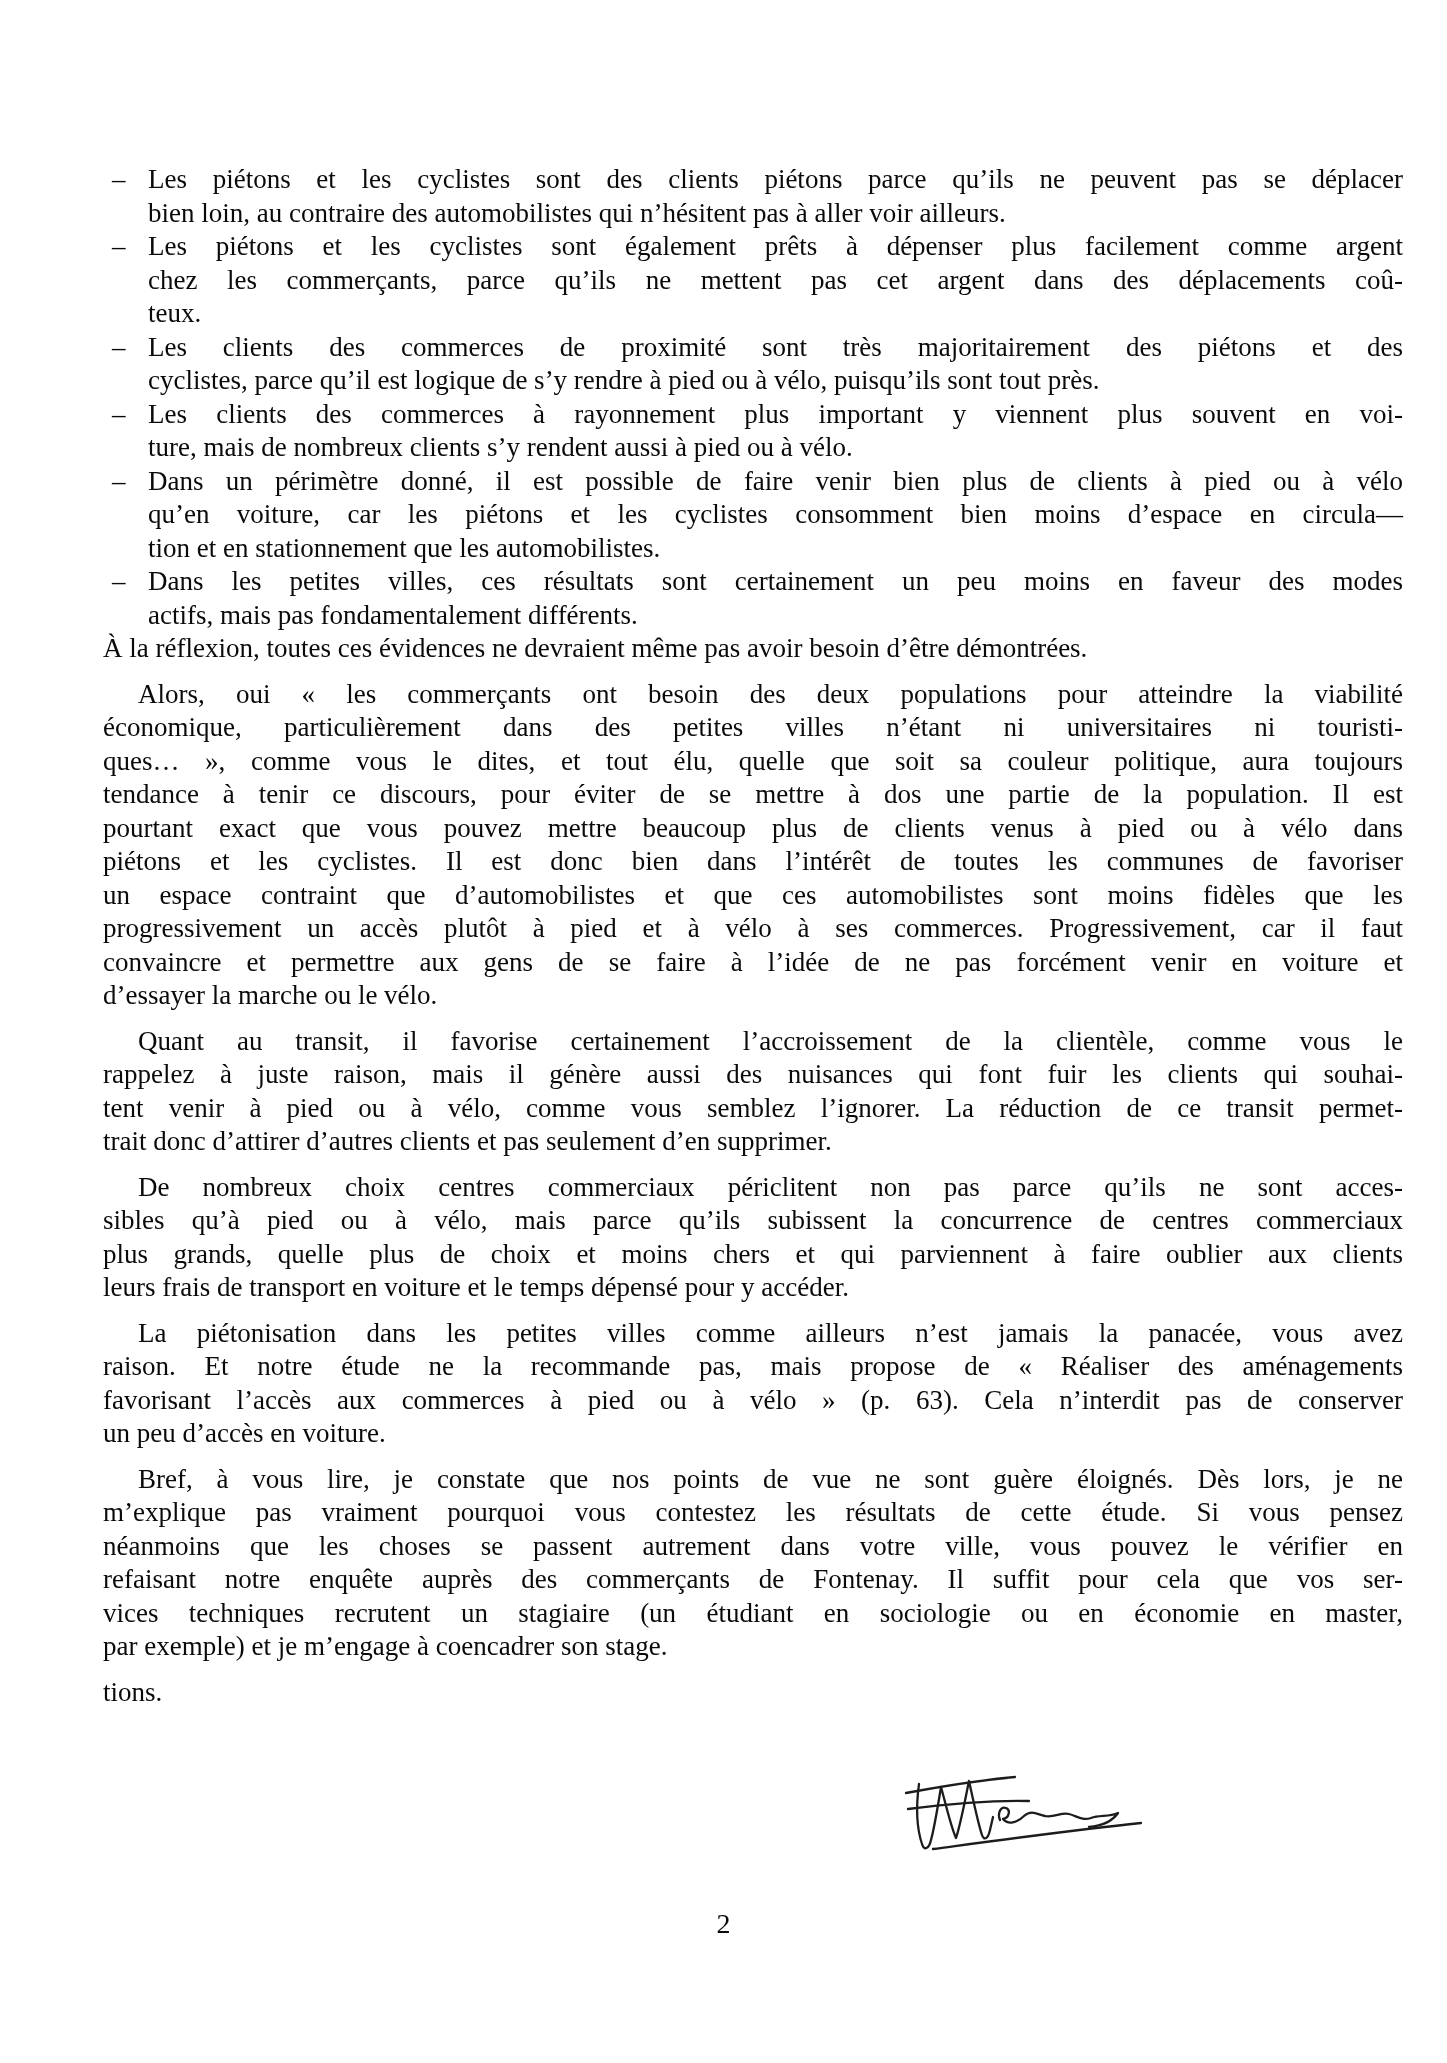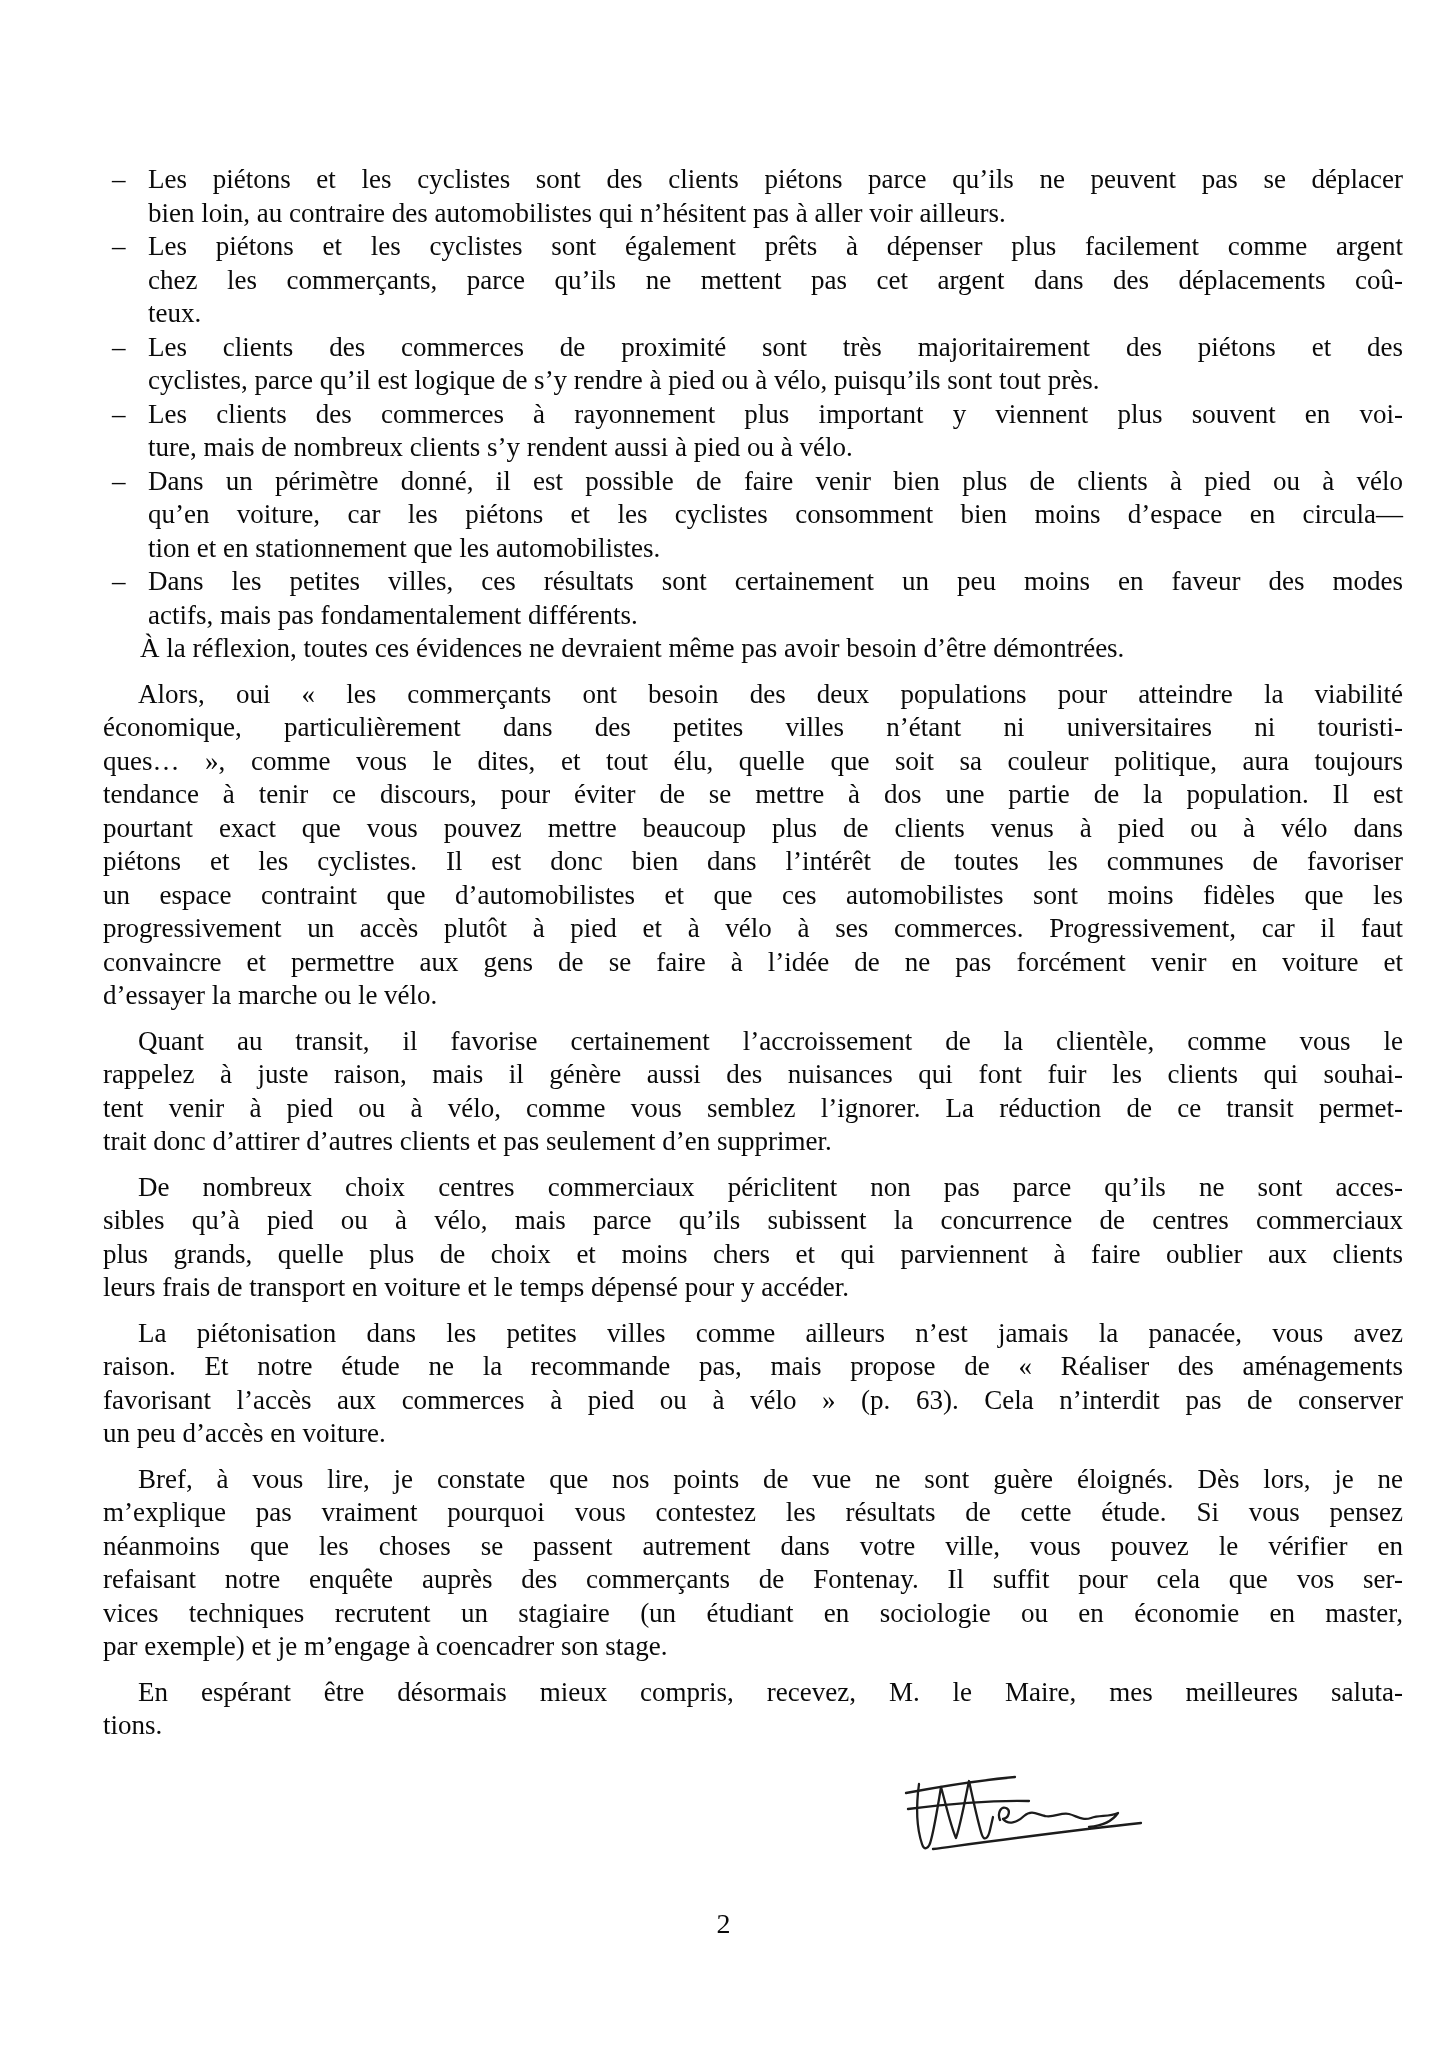--- a/index.html
+++ b/index.html
@@ -26,21 +26,21 @@
   .line.indent { text-indent: 35px; font-family: Liberation Serif, serif; }
   .bullet {
     position: relative;
     padding-left: 45px;
   }
   .bullet .dash {
     position: absolute;
     left: 9px; top: 0;
   }
   .para { margin-top: 12px; }
-  .standalone { margin-top: 0; margin-left: 37px; }
+  .standalone { margin-top: 0; }
   .signature {
     position: absolute;
     left: 903px; top: 1771px;
     width: 250px; height: 84px;
   }
   .signature svg { display: block; width: 100%; height: 100%; }
   .signature path {
     fill: none;
     stroke: #1c1c1c;
     stroke-width: 2.3;
@@ -141,21 +141,20 @@
     </div>
   <div class="para">
       <div class="line indent">Bref, à vous lire, je constate que nos points de vue ne sont guère éloignés. Dès lors, je ne</div>
       <div class="line">m’explique pas vraiment pourquoi vous contestez les résultats de cette étude. Si vous pensez</div>
       <div class="line">néanmoins que les choses se passent autrement dans votre ville, vous pouvez le vérifier en</div>
       <div class="line">refaisant notre enquête auprès des commerçants de Fontenay. Il suffit pour cela que vos ser-</div>
       <div class="line">vices techniques recrutent un stagiaire (un étudiant en sociologie ou en économie en master,</div>
       <div class="line last">par exemple) et je m’engage à coencadrer son stage.</div>
     </div>
   <div class="para">
-      <div class="line indent">En espérant être désormais mieux compris, recevez, M. le Maire, mes meilleures saluta-</div>
       <div class="line last">tions.</div>
     </div>
 
 </div>
 
 <div class="signature">
   <svg viewBox="0 0 250 84" xmlns="http://www.w3.org/2000/svg">
     <path d="M3 22 C 40 15, 80 9, 112 6"></path>
     <path d="M5 38 C 45 33, 90 29, 126 30"></path>
     <path d="M16 13 C 13 35, 14 58, 19 73 C 21 80, 26 78, 28 69 C 32 54, 36 28, 38 16 C 43 34, 48 56, 53 67 C 58 52, 63 24, 66 10 C 70 28, 75 52, 79 64 C 81 70, 85 68, 87 59 L 90 46"></path>

